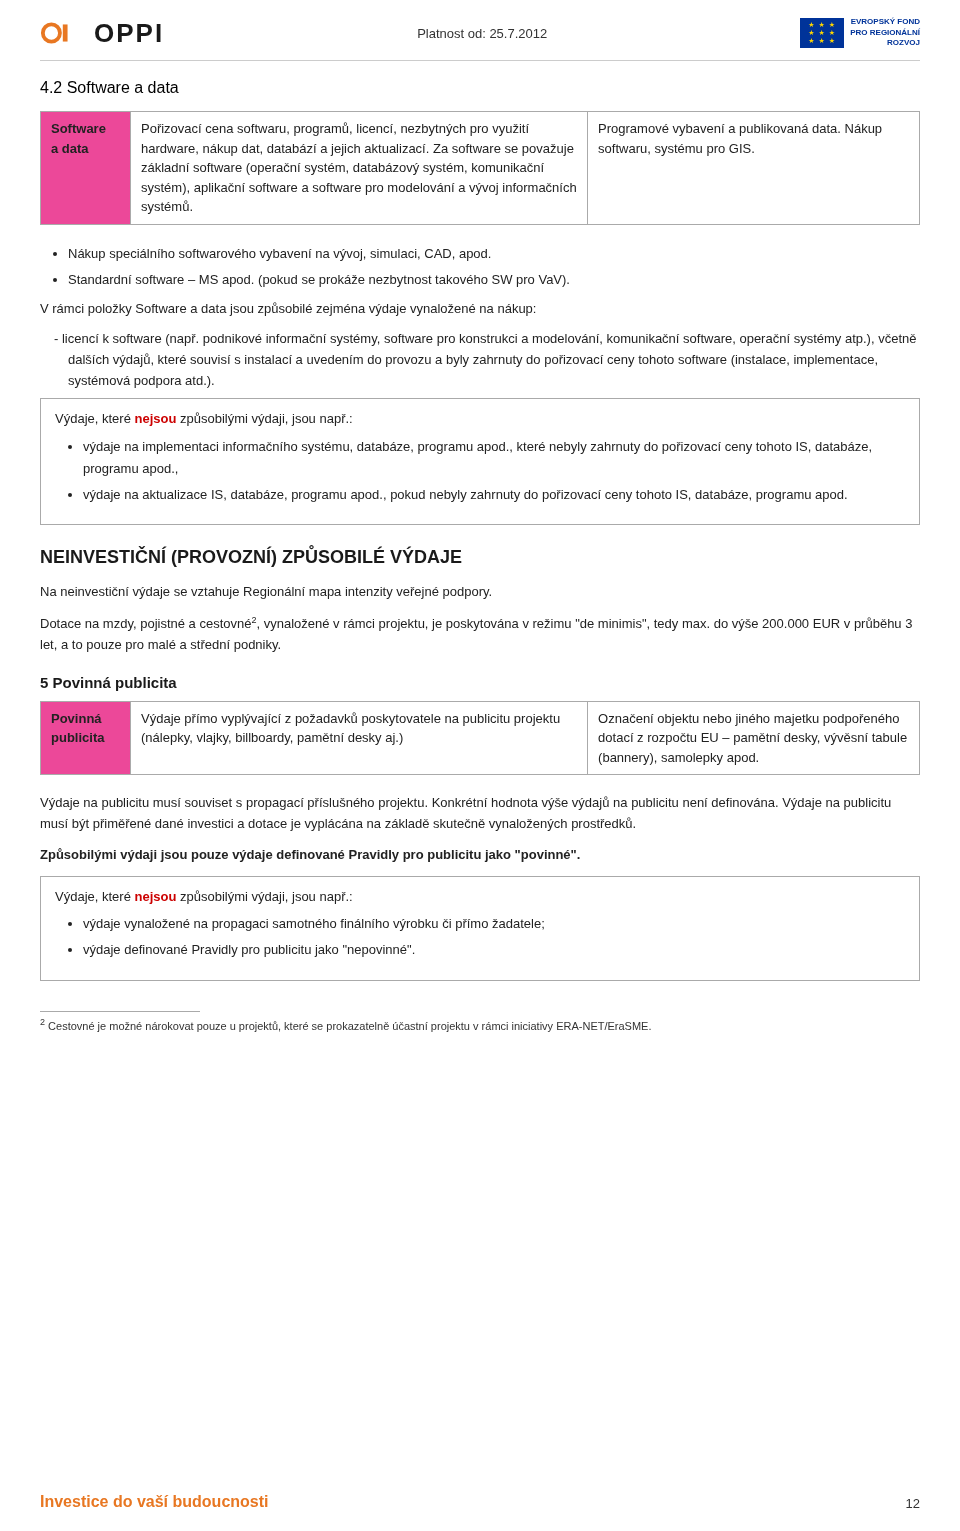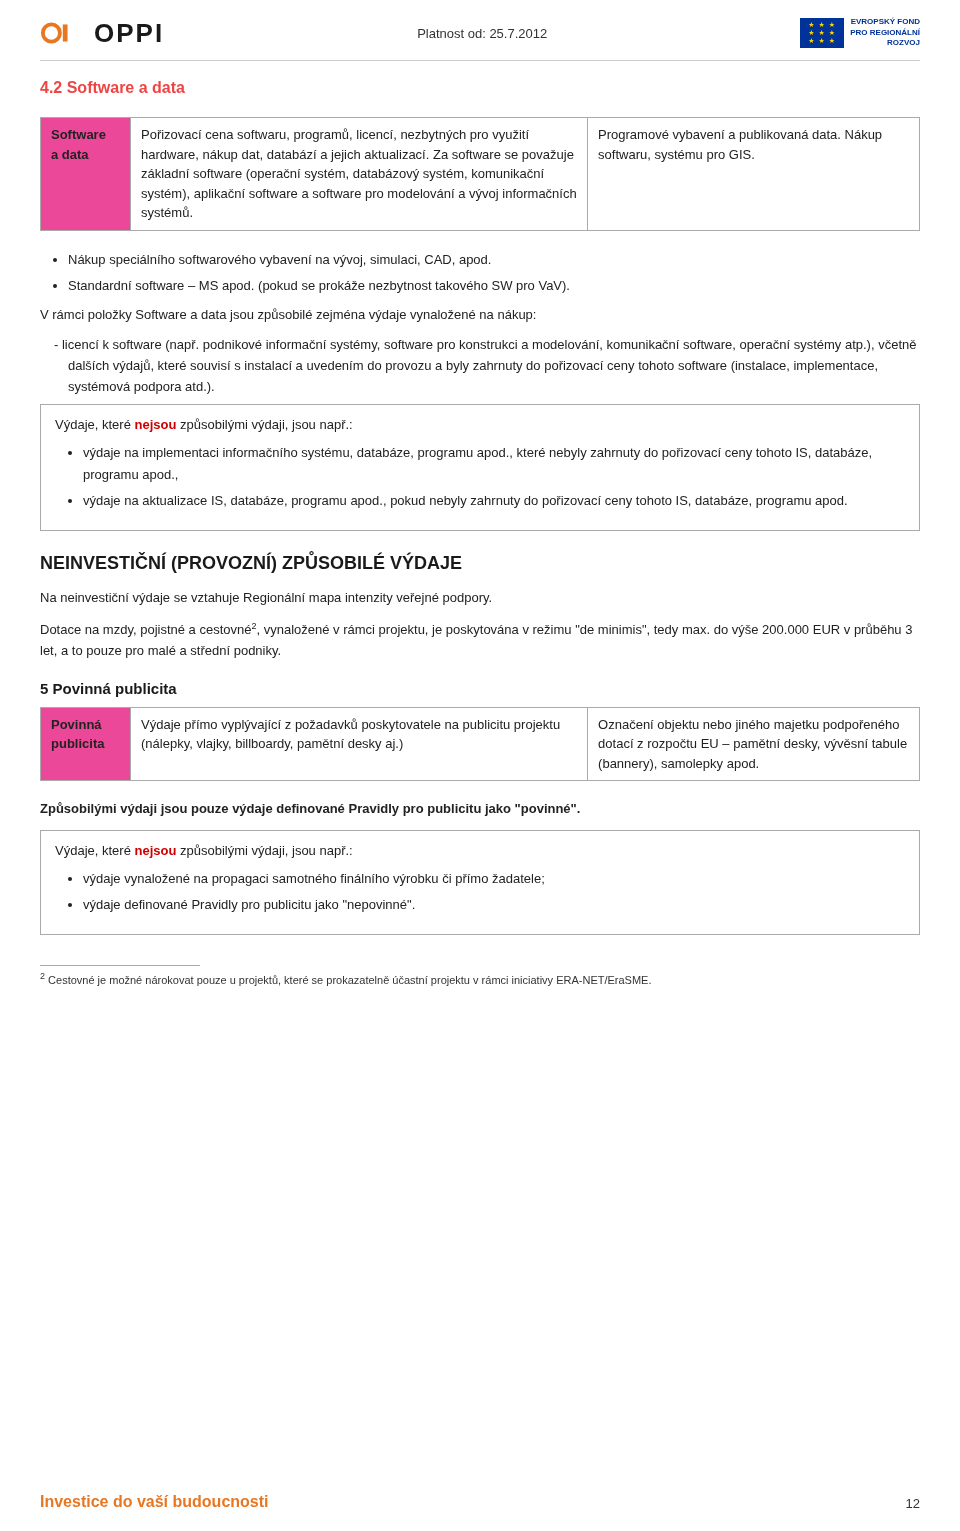--- a/index.html
+++ b/index.html
@@ -74,23 +74,23 @@
       font-size: 8px;
       color: #003399;
       font-weight: bold;
       text-align: right;
       line-height: 1.3;
     }
 
     
     .section-heading {
       font-size: 16px;
-      font-weight: bold;
-      color: #ef4444;
-      margin-bottom: 20px;
+      font-weight: normal;
+      color: #000000;
+      margin-bottom: 14px;
       margin-top: 4px;
     }
 
     
     .data-table {
       width: 100%;
       border-collapse: collapse;
       margin-bottom: 18px;
       font-size: 13px;
     }
@@ -287,20 +287,21 @@
   <table class="data-table">
     <tbody>
         <tr>
       <td class="cell-label">Povinná<br>publicita</td>
       <td class="cell-main">Výdaje přímo vyplývající z požadavků poskytovatele na publicitu projektu (nálepky, vlajky, billboardy, pamětní desky aj.)</td>
       <td class="cell-right">Označení objektu nebo jiného majetku podpořeného dotací z rozpočtu EU – pamětní desky, vývěsní tabule (bannery), samolepky apod.</td>
     </tr>
   </tbody>
     </table>
 
+  <p class="para">Výdaje na publicitu musí souviset s propagací příslušného projektu. Konkrétní hodnota výše výdajů na publicitu není definována. Výdaje na publicitu musí být přiměřené dané investici a dotace je vyplácána na základě skutečně vynaložených prostředků.</p>
   <p class="para bold-text">Způsobilými výdaji jsou pouze výdaje definované Pravidly pro publicitu jako "povinné".</p>
 
   <div class="bordered-box">
     <div class="box-title">
       <span>Výdaje, které </span><span class="highlight-nejsou">nejsou</span><span> způsobilými výdaji, jsou např.:</span>
     </div>
     <ul class="bullet-list">
       <li>výdaje vynaložené na propagaci samotného finálního výrobku či přímo žadatele;</li>
       <li>výdaje definované Pravidly pro publicitu jako "nepovinné".</li>
     </ul>

